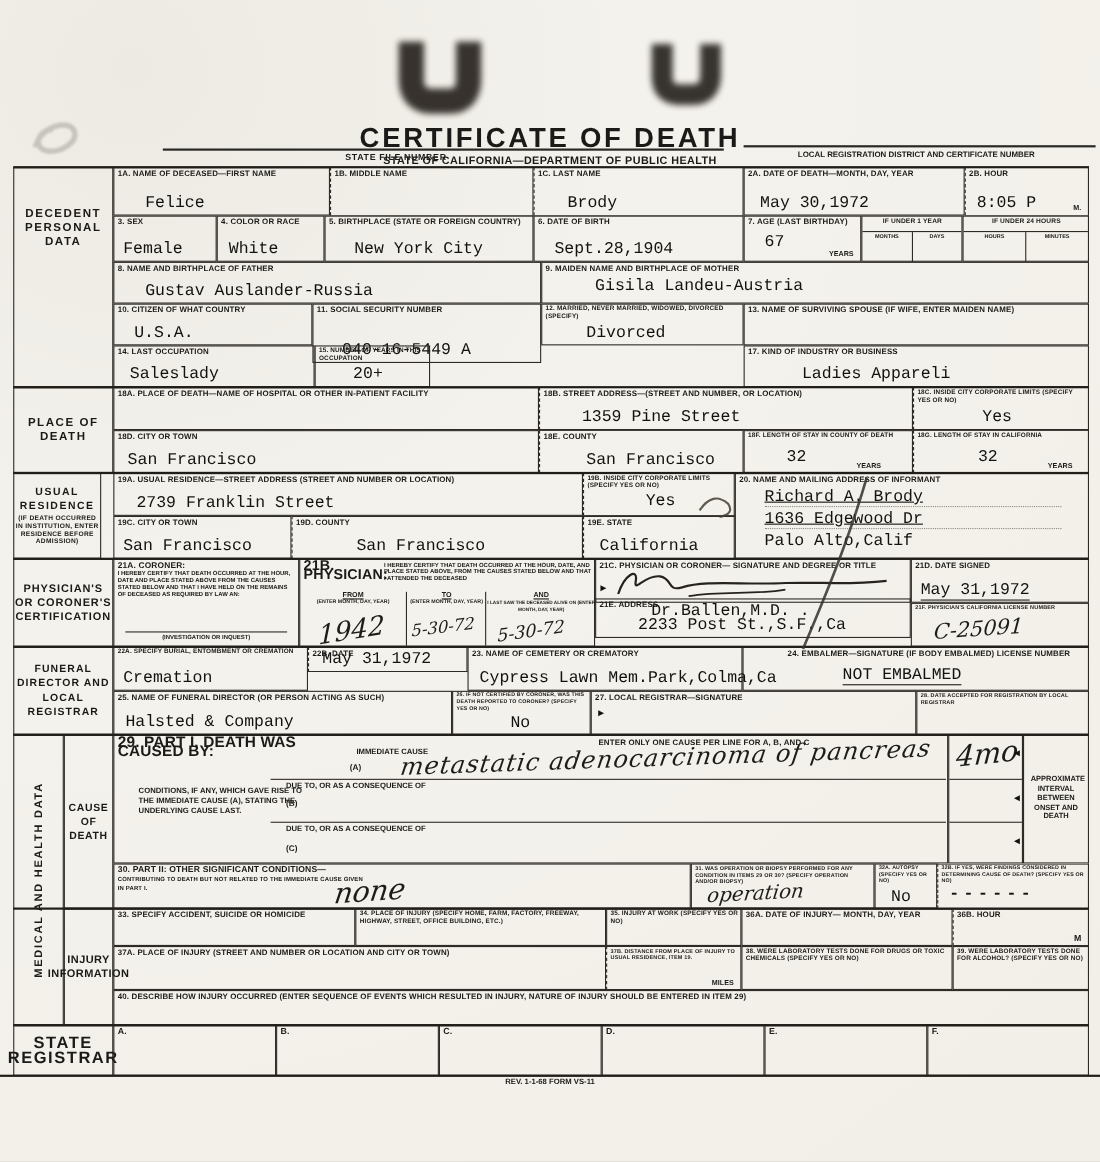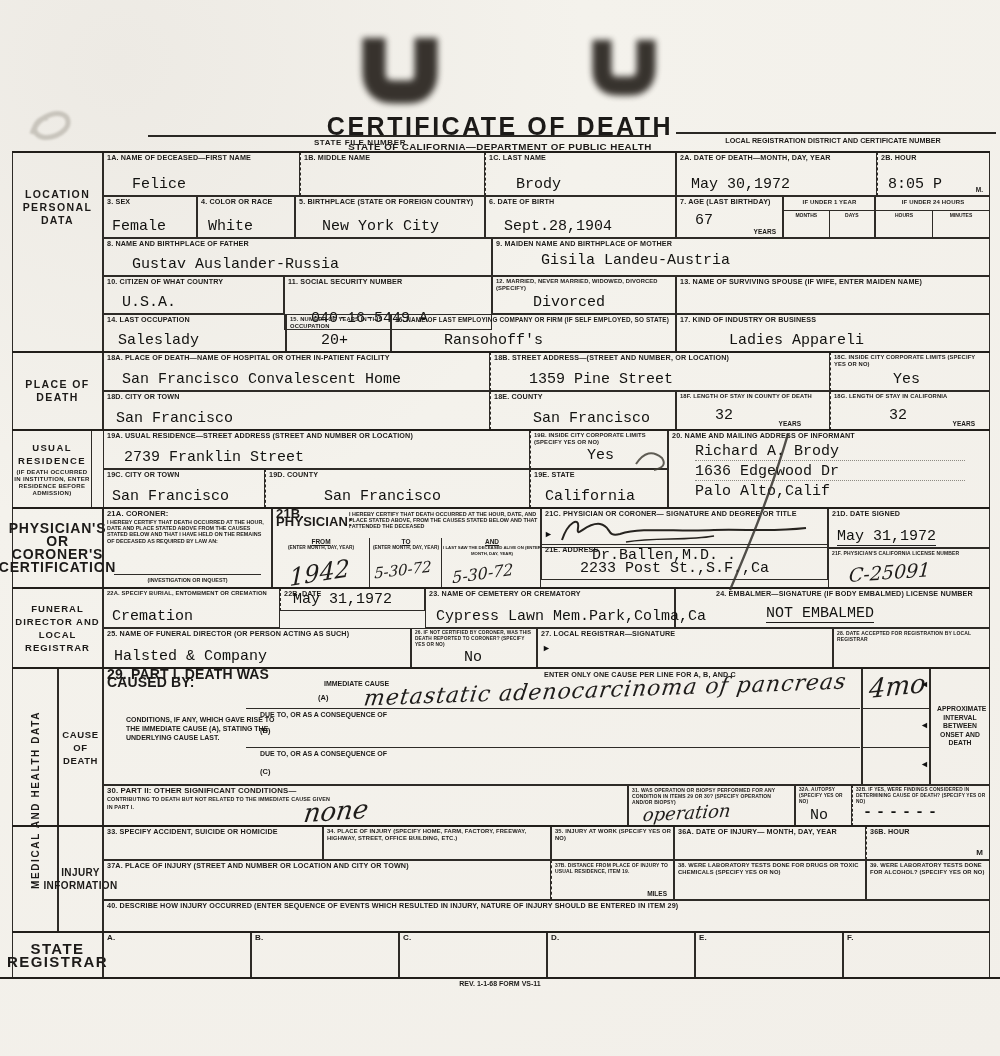--- a/index.html
+++ b/index.html
@@ -21,21 +21,21 @@
   .sb .t{font-size:10.5px;line-height:13px;letter-spacing:1.4px;}
   .sb .n{font-size:6px;line-height:7px;letter-spacing:.3px;margin-top:2px;}
   .vert{writing-mode:vertical-rl;transform:rotate(180deg);font-size:10px;font-weight:bold;letter-spacing:1.6px;}
   .blob{position:absolute;filter:blur(3px);opacity:.85;}
   .center{text-align:center;}
   .ptr{position:absolute;font-size:9px;color:#111;}
   .subcols{position:absolute;left:0;right:0;bottom:0;display:flex;border-top:1px solid #2e2b27;}
   .subcols div{flex:1;text-align:center;font-size:5px;font-weight:bold;border-left:1px solid #2e2b27;padding-top:1px;height:100%;}
   .subcols div:first-child{border-left:none;}
   .titleband{position:absolute;left:300px;top:112px;width:400px;text-align:center;font-weight:bold;}
-  .dotline{border-bottom:1px dotted #8d8a82;}
+  .dotline{border-bottom:1px dotted #8d8a82;text-decoration:underline;}
 </style>
 </head>
 <body>
 
 <div id="page">
 
   <div class="blob" style="left:356px;top:36px;width:88px;height:68px">
     <svg width="88" height="68" viewBox="0 0 88 68">
         <path d="M18,2 L18,36 Q18,56 38,56 L52,56 Q70,56 70,36 L70,2" fill="none" stroke="#17120d" stroke-width="23"></path>
       </svg>
@@ -52,31 +52,31 @@
   </div>
 
   <div class="titleband" style="font-size:25px;letter-spacing:2.5px;">CERTIFICATE OF DEATH</div>
   <div class="titleband" style="top:141px;font-size:9.8px;letter-spacing:.4px;">STATE OF CALIFORNIA—DEPARTMENT OF PUBLIC HEALTH</div>
   <div class="hline thin" style="left:148px;top:135px;width:510px;background:#2a2824"></div>
   <div style="position:absolute;left:220px;top:138px;width:280px;text-align:center;font-size:8px;font-weight:bold;letter-spacing:.6px">STATE FILE NUMBER</div>
   <div class="hline thin" style="left:676px;top:132px;width:320px;background:#2a2824"></div>
   <div style="position:absolute;left:672px;top:136px;width:322px;text-align:center;font-size:7.2px;font-weight:bold">LOCAL REGISTRATION DISTRICT AND CERTIFICATE NUMBER</div>
 
   <div class="sb" style="left:12px;top:152px;width:91px;height:200px">
-      <div class="t" style="align-self:center;margin-top:-90px">LOCATION PERSONAL DATA</div>
+      <div class="t" style="align-self:center;margin-top:-90px">DECEDENT PERSONAL DATA</div>
     </div>
   <div class="sb" style="left:12px;top:352px;width:91px;height:78px">
       <div class="t">PLACE OF DEATH</div>
     </div>
   <div class="sb" style="left:12px;top:430px;width:80px;height:78px">
       <div class="t" style="font-size:9.5px">USUAL RESIDENCE</div>
       <div class="n">(IF DEATH OCCURRED IN INSTITUTION, ENTER RESIDENCE BEFORE ADMISSION)</div>
     </div>
   <div class="sb" style="left:12px;top:508px;width:91px;height:80px">
-      <div class="t" style="font-size:14px;letter-spacing:.8px">PHYSICIAN'S OR CORONER'S CERTIFICATION</div>
+      <div class="t" style="font-size:10px;letter-spacing:.8px">PHYSICIAN'S OR CORONER'S CERTIFICATION</div>
     </div>
   <div class="sb" style="left:12px;top:588px;width:91px;height:80px">
       <div class="t" style="font-size:9.5px;letter-spacing:1px">FUNERAL DIRECTOR AND LOCAL REGISTRAR</div>
     </div>
   <div class="sb" style="left:12px;top:668px;width:46px;height:264px">
       <div class="vert">MEDICAL AND HEALTH DATA</div>
     </div>
   <div class="sb" style="left:58px;top:668px;width:45px;height:158px">
       <div class="t" style="font-size:9.5px;letter-spacing:.6px">CAUSE OF DEATH</div>
     </div>
@@ -172,32 +172,27 @@
   </div>
 
   <div class="cell" style="left:103px;top:314px;width:183px;height:38px">
     <div class="lbl">14. LAST OCCUPATION</div>
     <div class="val typed" style="left:14px">Saleslady</div>
   </div>
   <div class="cell" style="left:286px;top:314px;width:105px;height:38px">
     <div class="lbl sm">15. NUMBER OF YEARS IN THIS OCCUPATION</div>
     <div class="val typed" style="left:34px">20+</div>
   </div>
-  <div class="cell" style="left:391px;top:314px;width:285px;height:38px">
-    <div class="lbl" style="font-size:6.4px">16. NAME OF LAST EMPLOYING COMPANY OR FIRM (IF SELF EMPLOYED, SO STATE)</div>
-    <div class="val typed" style="left:52px">Ransohoff's</div>
-  </div>
   <div class="cell" style="left:676px;top:314px;width:314px;height:38px">
     <div class="lbl">17. KIND OF INDUSTRY OR BUSINESS</div>
     <div class="val typed" style="left:52px">Ladies Appareli</div>
   </div>
 
   <div class="cell" style="left:103px;top:352px;width:387px;height:39px">
     <div class="lbl">18A. PLACE OF DEATH—NAME OF HOSPITAL OR OTHER IN-PATIENT FACILITY</div>
-    <div class="val typed" style="left:18px">San Francisco Convalescent Home</div>
   </div>
   <div class="cell dl" style="left:490px;top:352px;width:340px;height:39px">
     <div class="lbl">18B. STREET ADDRESS—(STREET AND NUMBER, OR LOCATION)</div>
     <div class="val typed" style="left:38px">1359 Pine Street</div>
   </div>
   <div class="cell dl" style="left:830px;top:352px;width:160px;height:39px">
     <div class="lbl sm">18C. INSIDE CITY CORPORATE LIMITS (SPECIFY YES OR NO)</div>
     <div class="val typed" style="left:62px">Yes</div>
   </div>
 

